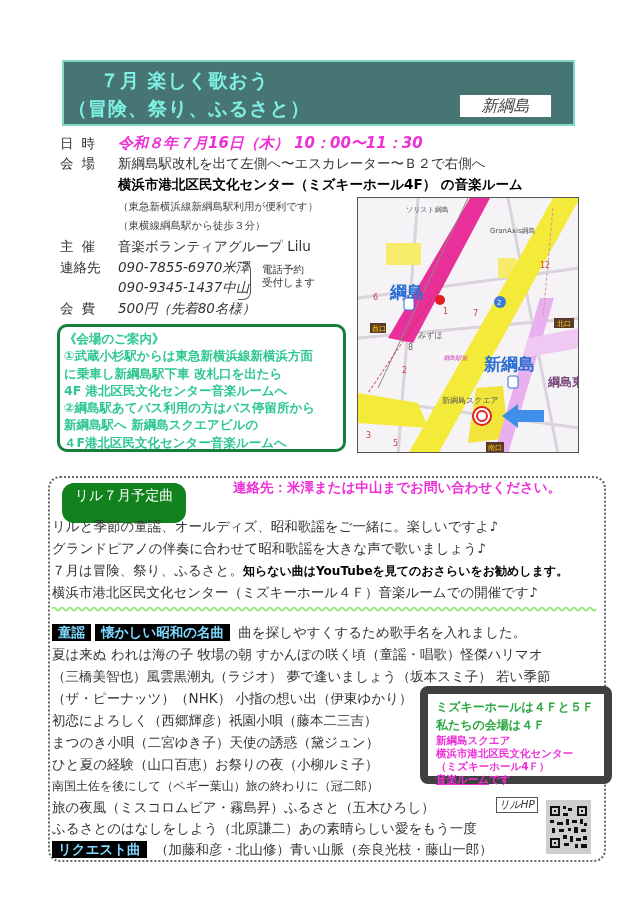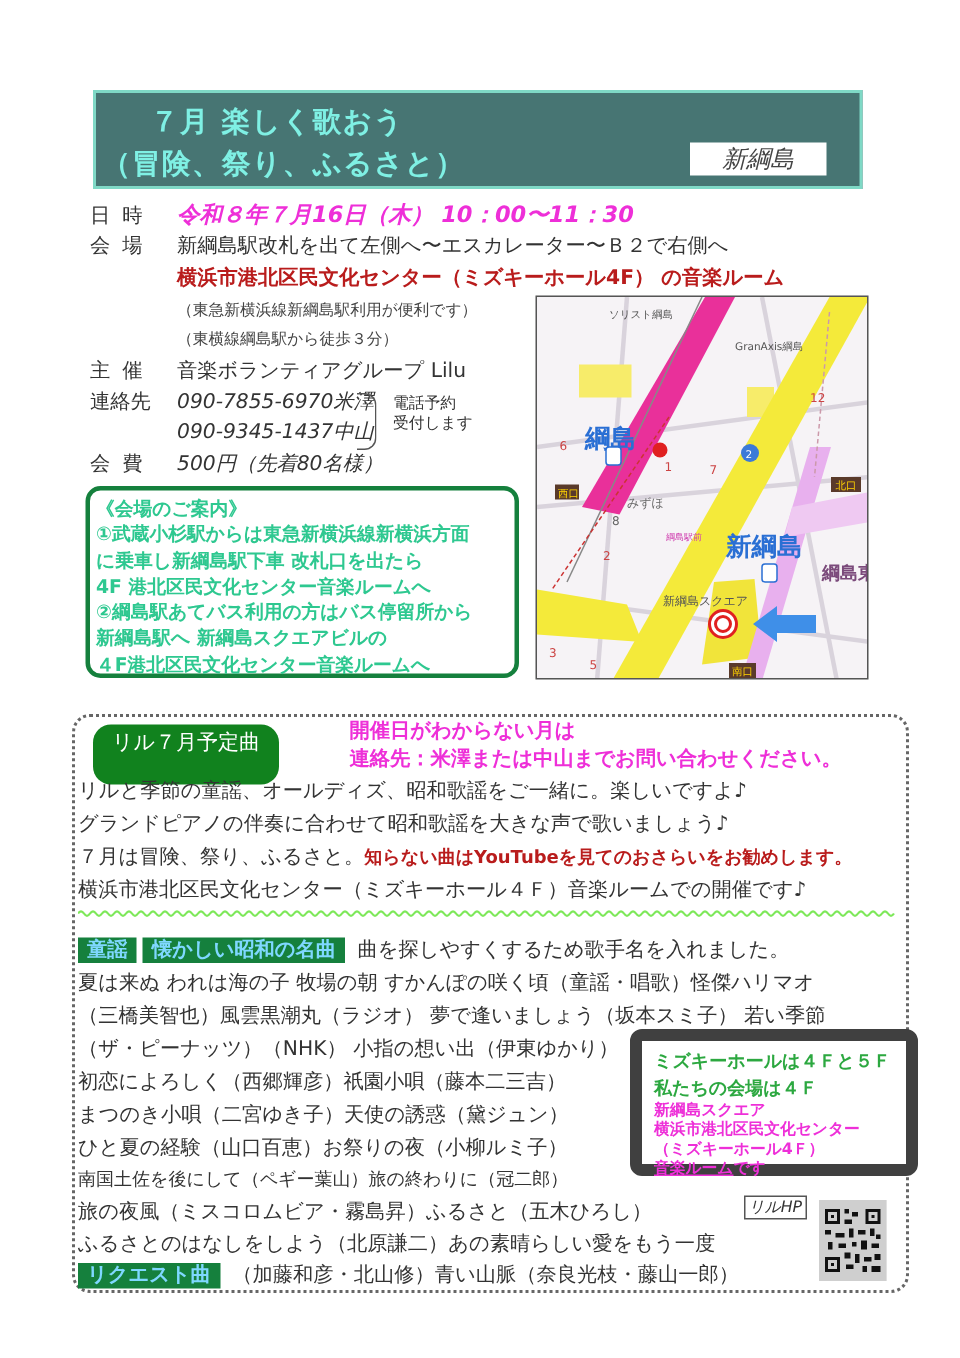--- a/index.html
+++ b/index.html
@@ -16,21 +16,21 @@
       background: #477573; border: 2px solid #7fd9c6; box-sizing: border-box;
     }
     .banner .t1 { left: 36px; top: 6px; font-size: 19px; font-weight: bold; color: #7ff0e4; letter-spacing: 1px; white-space: nowrap; }
     .banner .t2 { left: 4px; top: 34px; font-size: 19px; font-weight: bold; color: #7ff0e4; letter-spacing: 1px; white-space: nowrap; }
     .banner .t3 { left: 228px; top: 13px; font-size: 24px; color: #f0c6f4; font-weight: bold; -webkit-text-stroke: 1px #e21ce0; letter-spacing: 1px; white-space: nowrap; }
     .banner .loc { left: 396px; top: 33px; width: 91px; height: 22px; background: #ffffff; color: #444; font-style: italic; font-size: 16px; text-align: center; line-height: 22px; }
 
     .row { position: absolute; left: 60px; font-size: 13.5px; white-space: nowrap; color: #333; }
     .row .lbl { display: inline-block; width: 58px; letter-spacing: 8px; }
     .row .lbl.tight { letter-spacing: 0; }
-    .pink { color: #b91c1c; font-weight: bold; text-align: right; }
+    .pink { color: #000000; font-weight: bold; text-align: right; }
     .pink-i { color: #ee2fd8; font-weight: bold; font-style: italic; }
     .small { font-size: 10.5px; color: #444; }
     .italic { font-style: italic; }
 
     .bracket { left: 238px; top: 262px; width: 12px; height: 36px; border: 1.5px solid #555; border-left: none; border-radius: 0 8px 8px 0; }
     .tel-note { left: 262px; top: 263px; font-size: 10.5px; line-height: 13px; color: #333; }
 
     
     .guide {
       left: 57px; top: 324px; width: 289px; height: 128px;
@@ -43,21 +43,21 @@
 
     
     .lower {
       left: 48px; top: 476px; width: 558px; height: 386px;
       border: 2px dotted #666; border-radius: 12px; box-sizing: border-box;
     }
     .pill { left: 62px; top: 483px; width: 124px; height: 40px; background: #11821e; border-radius: 12px; color: #fff; font-size: 14px; text-align: center; line-height: 24px; }
     .notice { left: 233px; top: 478px; color: #ee2fd8; font-weight: bold; font-size: 13.5px; line-height: 19px; white-space: nowrap; }
     .body-line { position: absolute; left: 52px; font-size: 13.5px; color: #333; white-space: nowrap; }
     .wave { left: 52px; top: 606px; width: 546px; height: 6px; }
-    .tag { display: inline-block; background: #15803d; color: #7fd8ff; font-weight: bold; padding: 0 6px; line-height: 17px; }
+    .tag { display: inline-block; background: #000000; color: #7fd8ff; font-weight: bold; padding: 0 6px; line-height: 17px; }
     .song { position: absolute; left: 52px; font-size: 13.5px; color: #333; white-space: nowrap; }
     .info-box {
       left: 420px; top: 686px; width: 192px; height: 98px;
       border: 8px solid #404040; border-radius: 8px; box-sizing: border-box; background: #fff;
       padding: 4px 8px; white-space: nowrap;
     }
     .info-box .g { color: #2ca840; font-weight: bold; font-size: 12px; line-height: 18px; }
     .info-box .m { color: #ee2fd8; font-weight: bold; font-size: 10.5px; line-height: 13px; }
     .hp { left: 496px; top: 797px; border: 1px solid #555; font-size: 10.5px; padding: 0 2px; color: #333; font-style: italic; }
     .qr { left: 546px; top: 800px; width: 45px; height: 54px; background: #cfcfcf; }
@@ -169,21 +169,20 @@
     <circle cx="124" cy="218" r="9" fill="#fff" stroke="#e02020" stroke-width="2"></circle>
     <circle cx="124" cy="218" r="5" fill="#fff" stroke="#e02020" stroke-width="2"></circle>
 
     <polygon points="144,218 160,206 160,212 186,212 186,224 160,224 160,230" fill="#3f8fe8"></polygon>
   </svg>
 </div>
 
 <div class="abs lower"></div>
 <div class="abs pill">リル７月予定曲</div>
 <div class="abs notice">
-  <div>開催日がわからない月は</div>
   <div>連絡先：米澤または中山までお問い合わせください。</div>
 </div>
 
 <div class="body-line" style="top:518px;">リルと季節の童謡、オールディズ、昭和歌謡をご一緒に。楽しいですよ♪</div>
 <div class="body-line" style="top:540px;">グランドピアノの伴奏に合わせて昭和歌謡を大きな声で歌いましょう♪</div>
 <div class="body-line" style="top:562px;">
   <span>７月は冒険、祭り、ふるさと。</span><span class="pink" style="font-size:12px;">知らない曲はYouTubeを見てのおさらいをお勧めします。</span>
 </div>
 <div class="body-line" style="top:584px;">横浜市港北区民文化センター（ミズキーホール４Ｆ）音楽ルームでの開催です♪</div>
 

